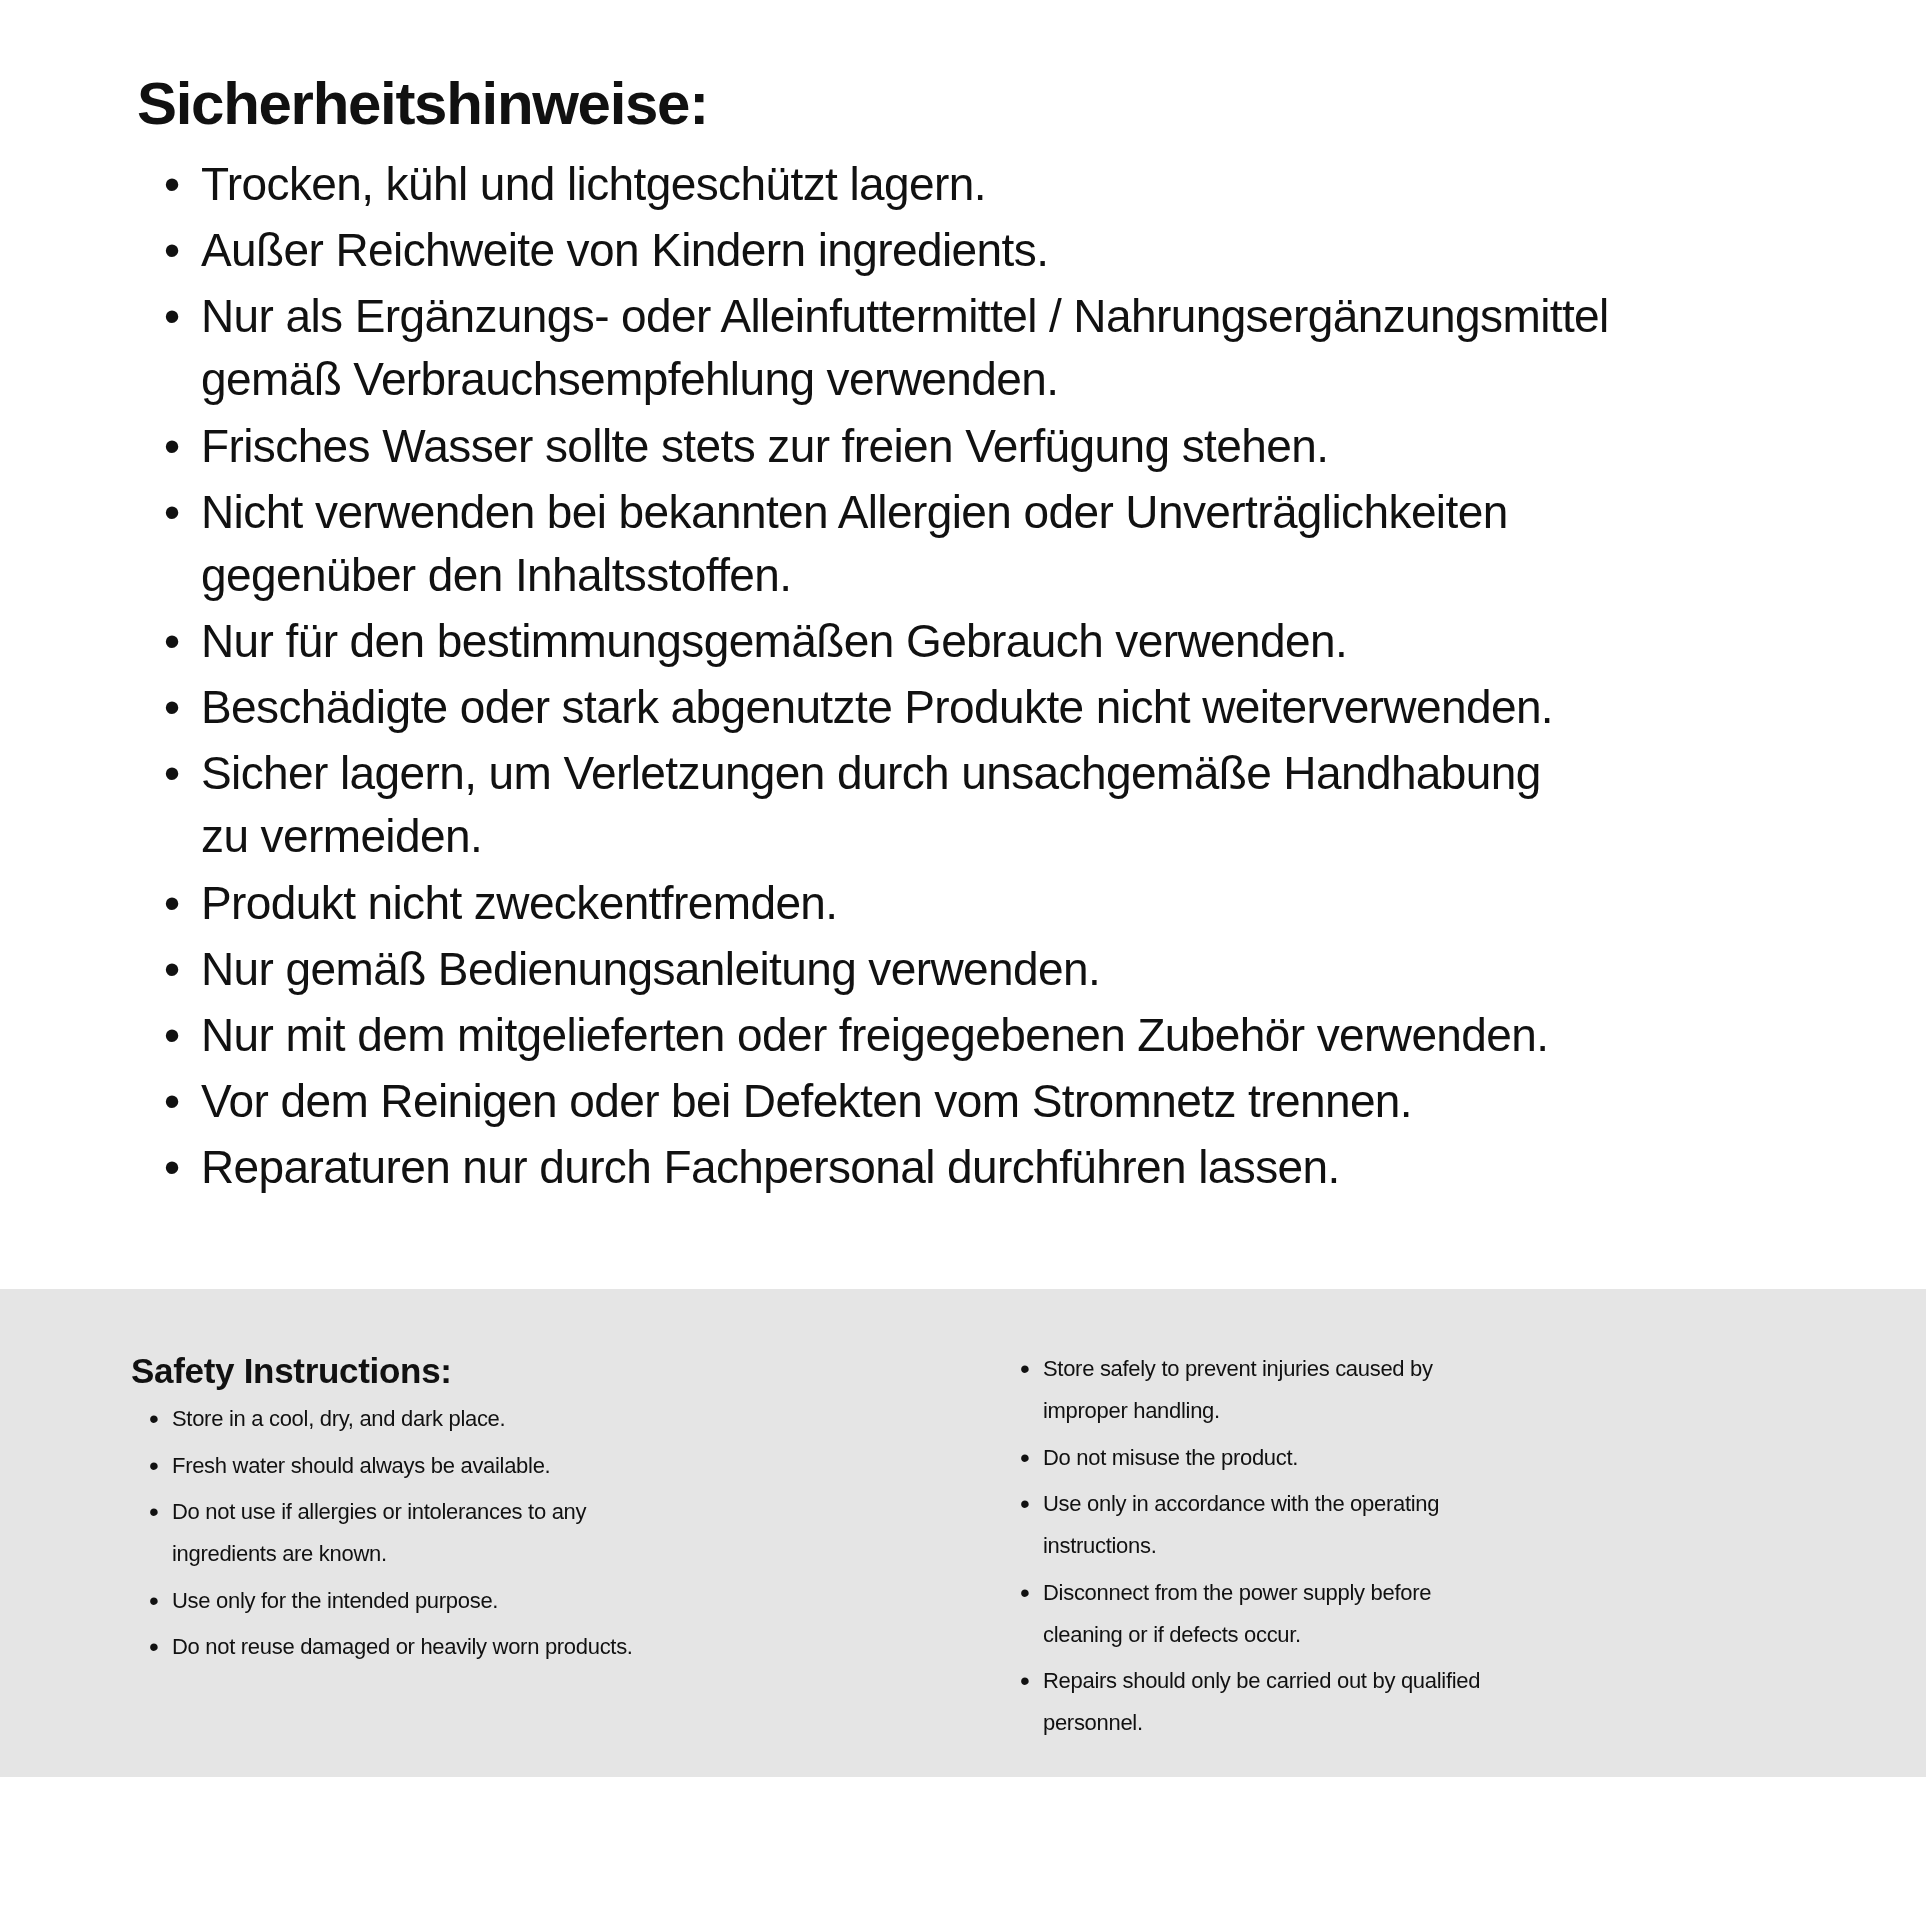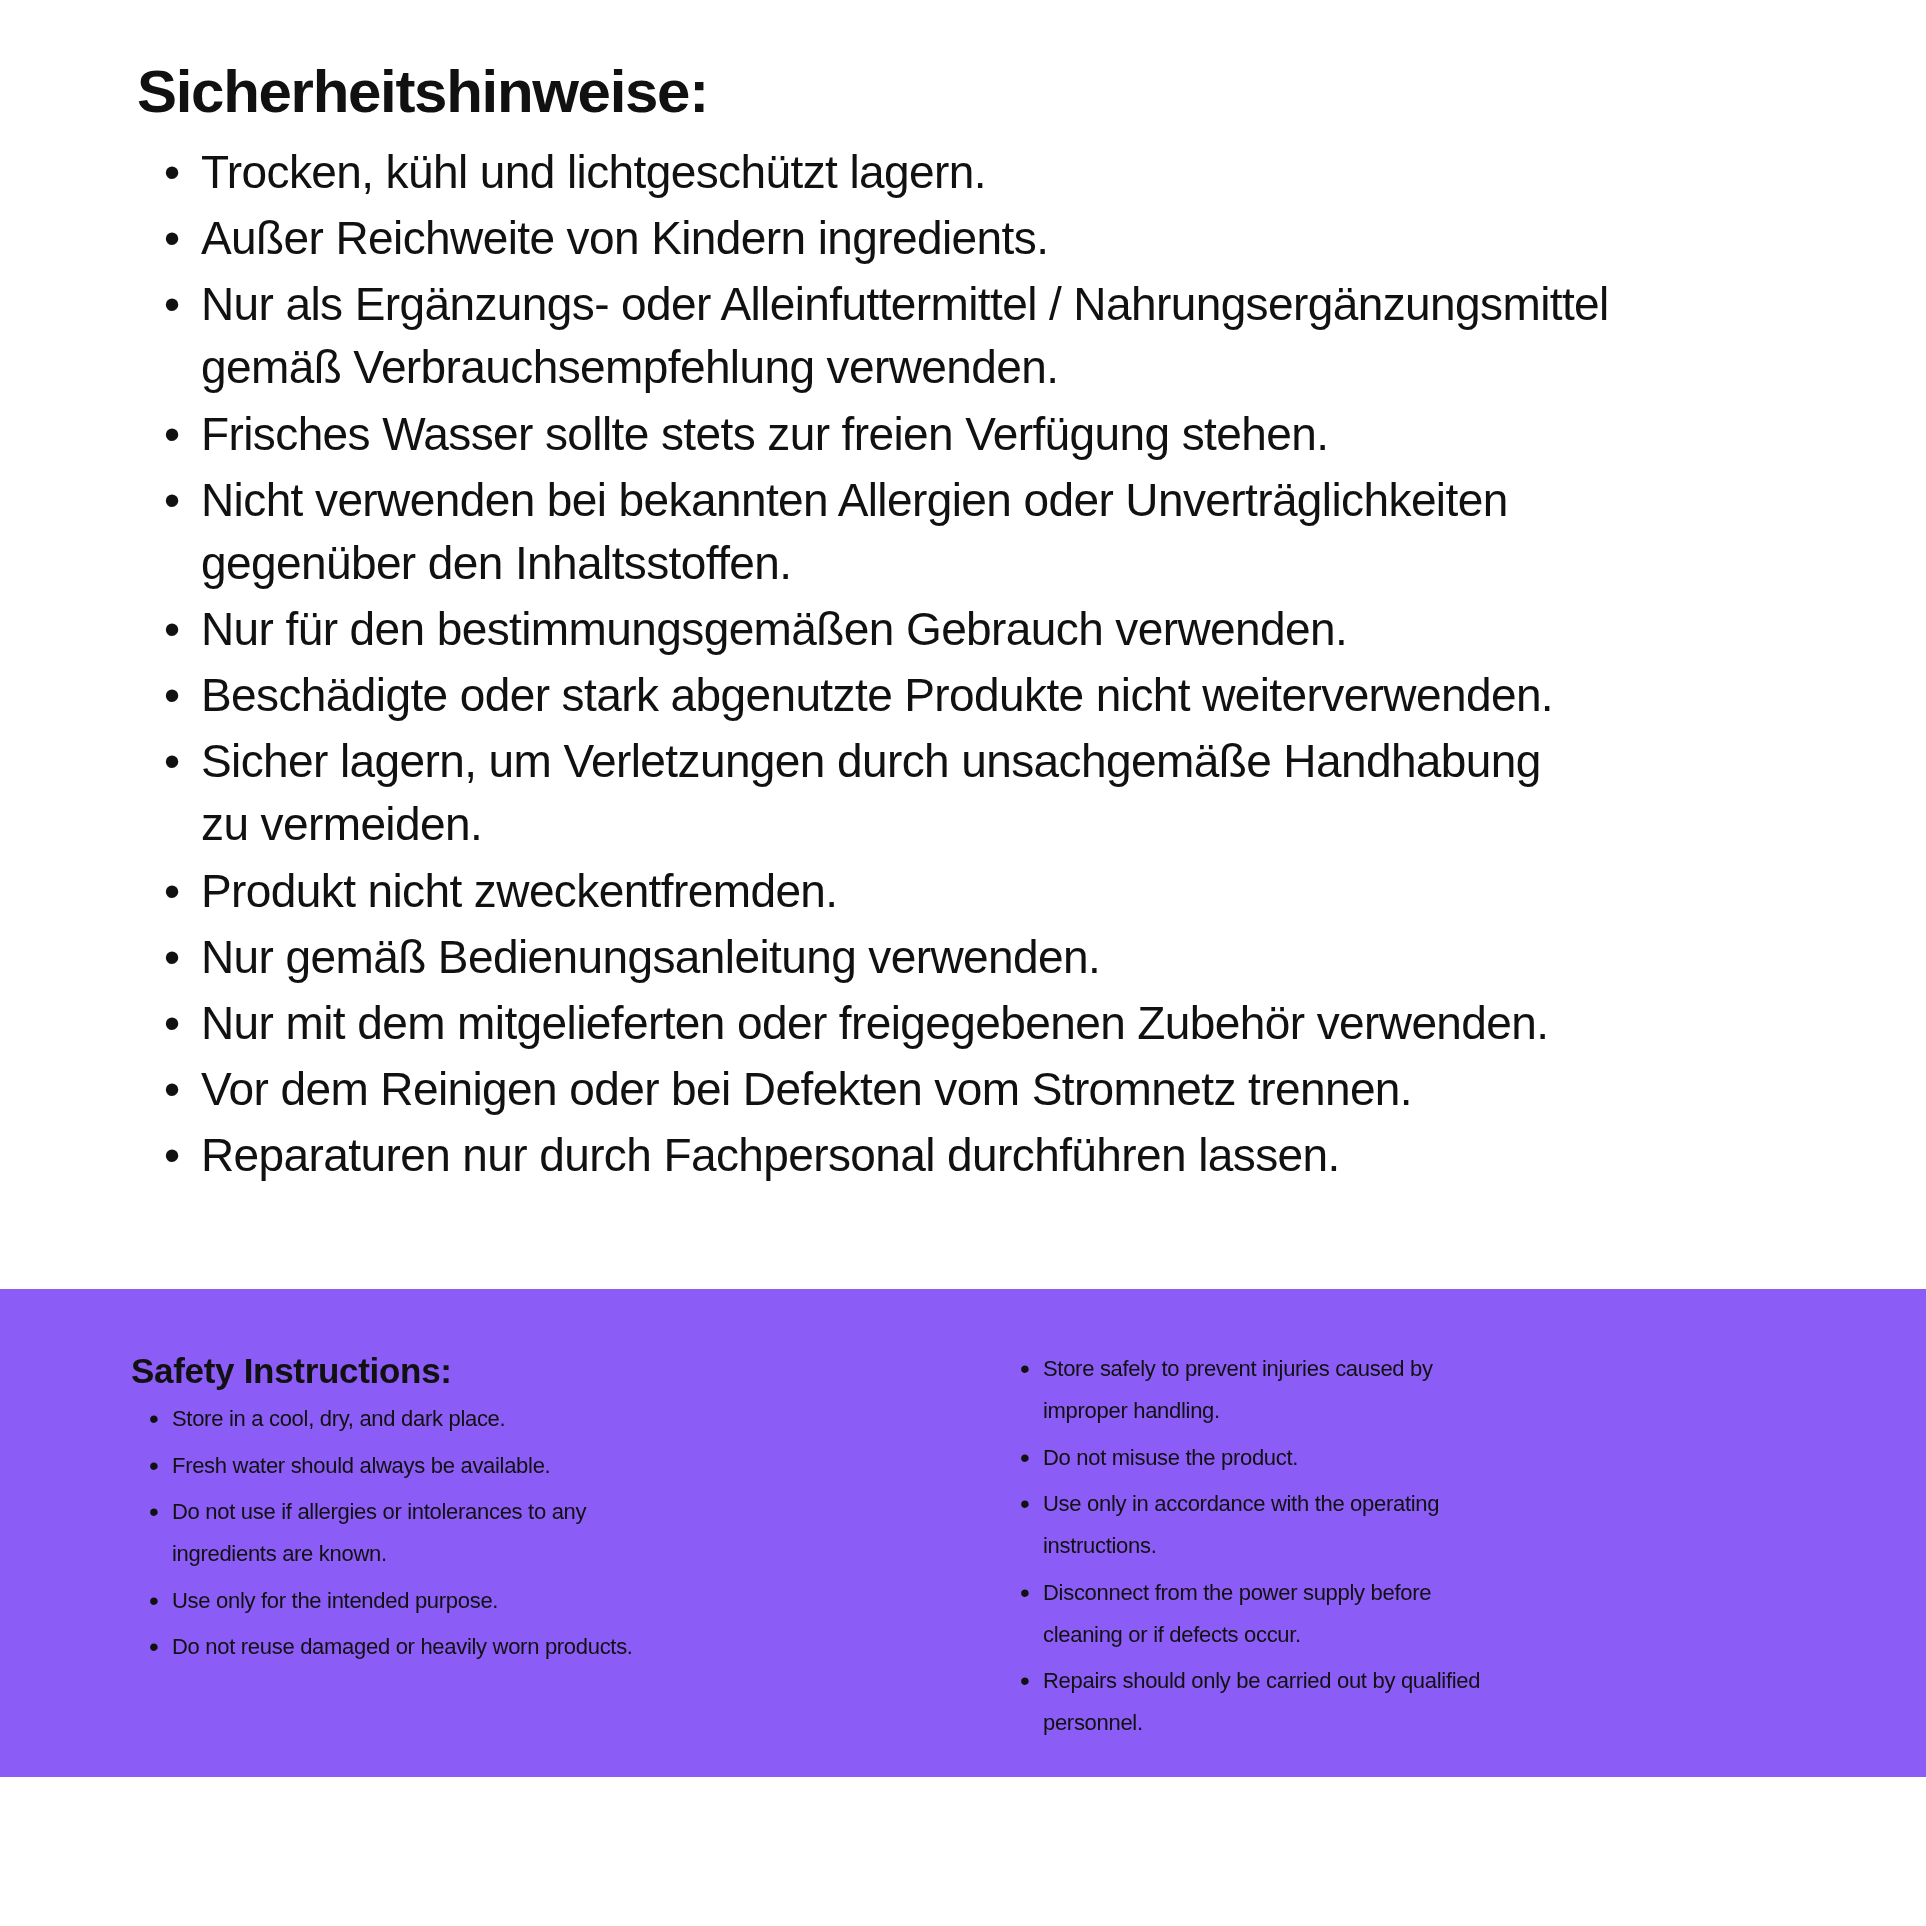--- a/index.html
+++ b/index.html
@@ -13,21 +13,21 @@
     height: 1926px;
     background: #ffffff;
     color: #111111;
     font-family: "Liberation Sans", "DejaVu Sans", sans-serif;
     overflow: hidden;
   }
 
   
   .german-section {
     position: absolute;
-    left: 0; top: 0;
+    left: 0; top: 12px;
     width: 1531px;
     padding: 56px 0 0 137px;
     box-sizing: border-box;
   }
   .de-heading {
     margin: 0 0 13px 0;
     font-size: 60px;
     line-height: 1.2;
     font-weight: bold;
     letter-spacing: -1.3px;
@@ -55,21 +55,21 @@
     top: 0;
   }
 
   
   .english-section {
     position: absolute;
     left: 0;
     top: 1289px;
     width: 1926px;
     height: 488px;
-    background: #8b5cf6;
+    background: #e5e5e5;
   }
   .en-col-left {
     position: absolute;
     left: 131px;
     top: 59px;
     width: 860px;
   }
   .en-col-right {
     position: absolute;
     left: 1002px;

